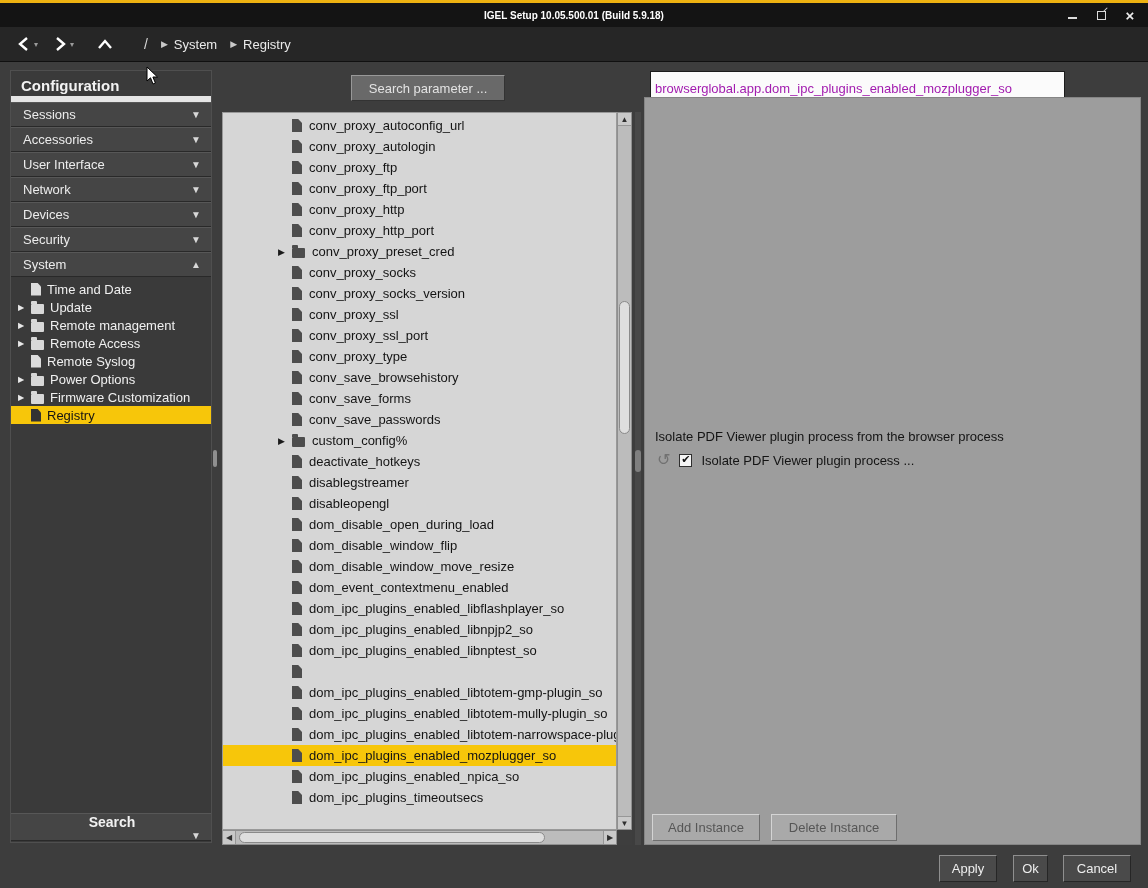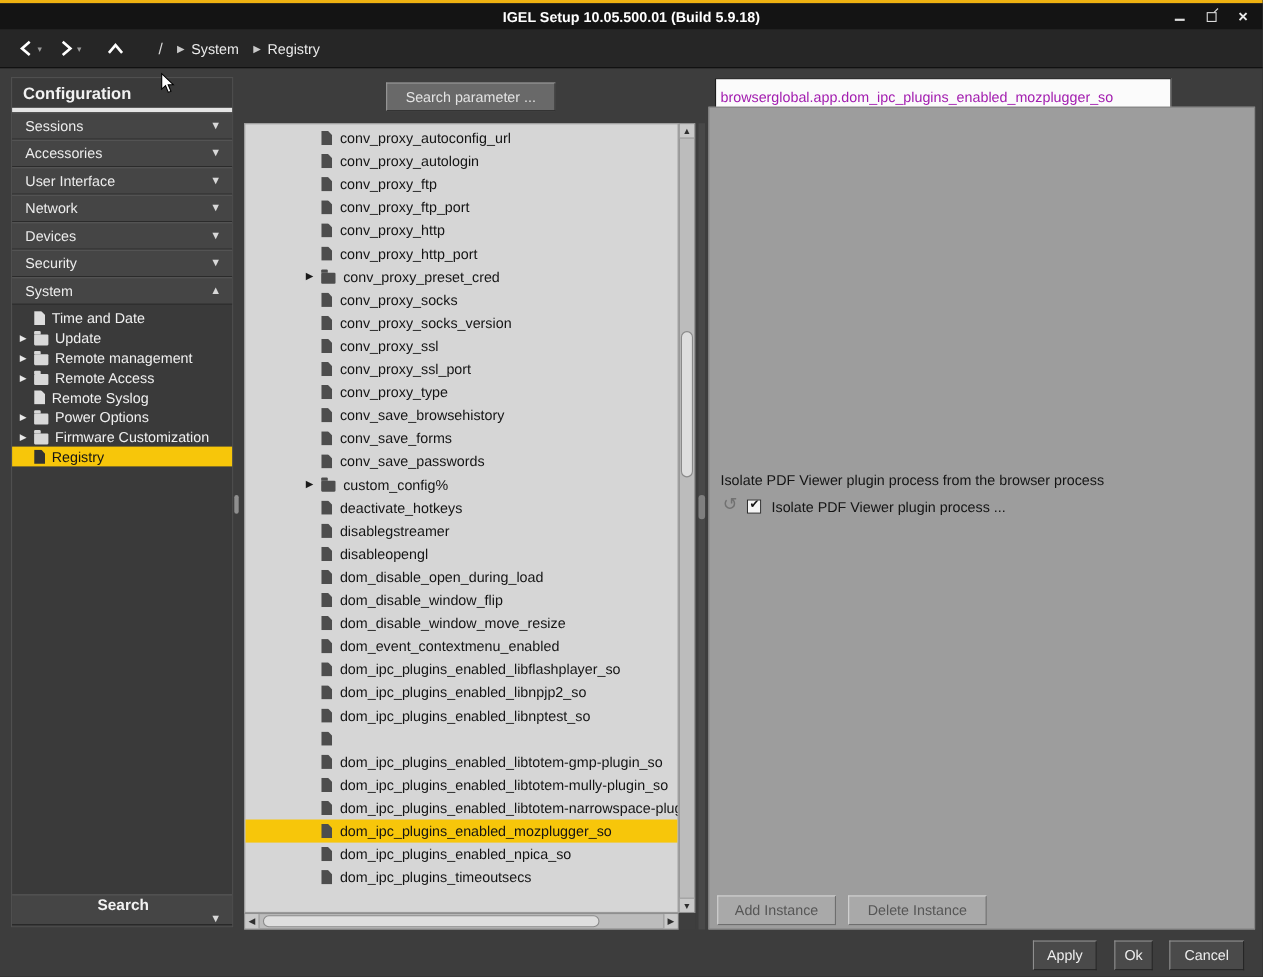--- a/index.html
+++ b/index.html
@@ -7,42 +7,42 @@
   .window {
     position:relative; width:1148px; height:888px; overflow:hidden;
     background:#3d3d3d;
     font-family:"Liberation Sans","DejaVu Sans",sans-serif;
     font-size:13px; -webkit-font-smoothing:antialiased;
   }
   
   .topline { position:absolute; left:0; top:0; width:1148px; height:3px; background:#eeb211; }
   .titlebar { position:absolute; left:0; top:3px; width:1148px; height:24px; background:#141414;
     display:flex; align-items:center; justify-content:center; }
-  .title-text { color:#ffffff; font-weight:bold; font-size:13px; }
+  .title-text { color:#ffffff; font-weight:bold; font-size:10px; }
   .win-controls { position:absolute; right:10px; top:0; height:24px; display:flex; align-items:center; gap:13px; }
   .wc { width:16px; height:16px; display:flex; align-items:center; justify-content:center; cursor:default; }
   .min-glyph { width:9px; height:2px; background:#dcdcdc; margin-top:6px; }
   .restore-glyph { width:9px; height:9px; border:1px solid #dcdcdc; position:relative; }
   .restore-glyph::after { content:""; position:absolute; right:-3px; top:-3px; width:5px; height:1px; background:#dcdcdc; transform:rotate(-45deg); }
   .close-glyph { color:#ededed; font-size:15px; font-weight:bold; line-height:1; }
   
   .navbar { position:absolute; left:0; top:27px; width:1148px; height:35px; background:#262626;
     border-bottom:1px solid #101010; display:flex; align-items:center; padding-left:16px; }
   .nav-btn { display:flex; align-items:center; }
   .mini-drop { color:#9a9a9a; font-size:8px; margin-left:2px; }
   .nav-up { margin-left:22px; }
   .crumb-slash { color:#d8d8d8; font-size:14px; margin-left:30px; }
   .crumb-arrow { color:#c9c9c9; font-size:9px; margin-left:13px; }
   .crumb-label { color:#eaeaea; font-size:13px; margin-left:6px; }
   .fwd { margin-left:14px; }
   
   .sidebar { position:absolute; left:10px; top:70px; width:202px; height:773px;
     background:#3a3a3a; border:1px solid #4f4f4f; }
   .sidebar-header { height:31px; line-height:30px; padding-left:10px; font-size:15px; font-weight:bold;
-    color:#f2f2f2; border-bottom:4px solid #e5e5e5; }
+    color:#f2f2f2; border-bottom:6px solid #e5e5e5; }
   .menu-item { height:25px; display:flex; align-items:center; padding:0 10px 0 12px;
     background:#454545; border-top:1px solid #575757; border-bottom:1px solid #292929;
     color:#ececec; font-size:13px; cursor:default; }
   .menu-chevron { margin-left:auto; font-size:10px; color:#d8d8d8; }
   .side-tree { padding-top:3px; }
   .side-row { height:18px; display:flex; align-items:center; padding-left:7px; color:#f0f0f0; font-size:13px; white-space:nowrap; cursor:default; }
   .side-row .expander { width:13px; font-size:8px; color:#e8e8e8; flex:none; }
   .side-row .tree-icon { flex:none; margin-right:6px; }
   .side-row.selected { background:#f7c60a; color:#141414; }
   .side-tree .icon-file { background:#dcdcdc; }

